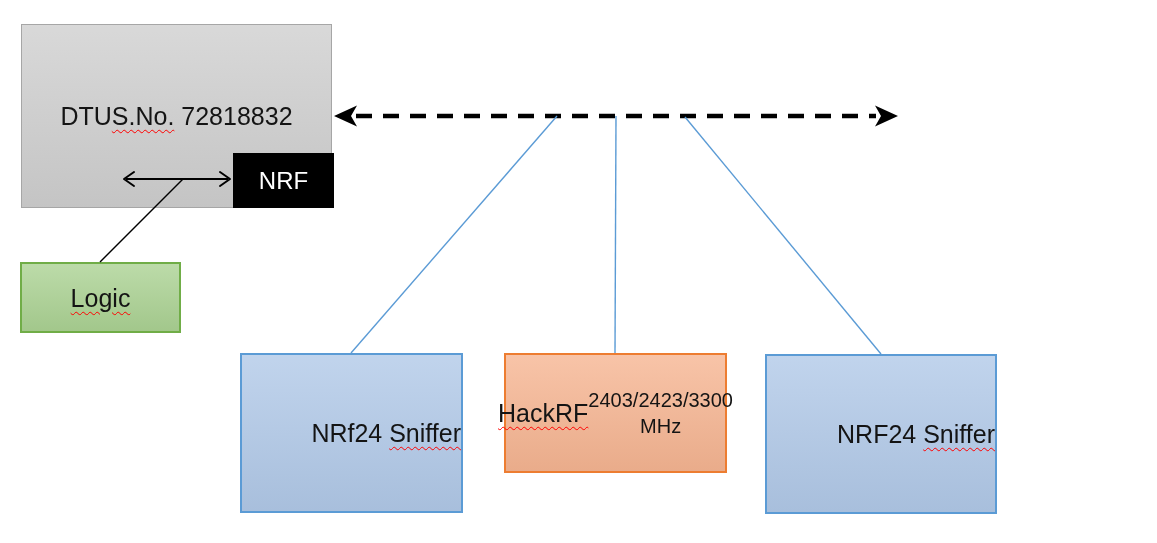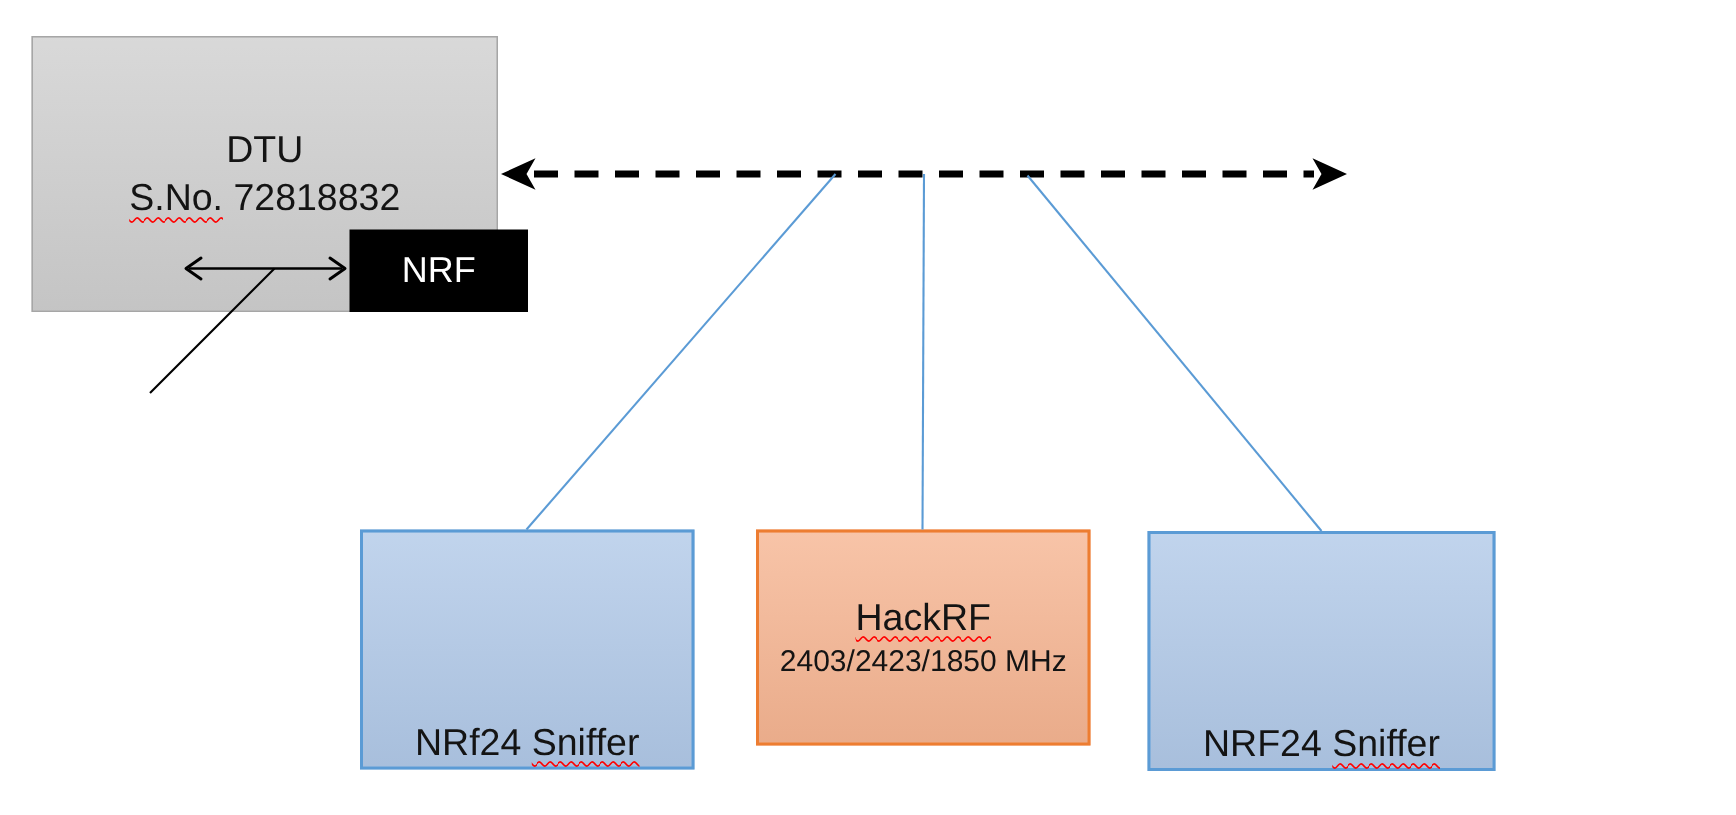--- a/index.html
+++ b/index.html
@@ -1,37 +1,37 @@
 <!DOCTYPE html>
 <html style="--gray-fill: #cfcfcf; --gray-border: #a6a6a6; --black-fill: #000000; --black-text: #ffffff; --green-fill: #abd293; --green-border: #70ad47; --blue-fill: #b1c9e8; --blue-border: #5b9bd5; --orange-fill: #f6b592; --orange-border: #ed7d31; --connector-blue: #5b9bd5; --arrow-black: #000000; --squiggle-red: #ff0000;"><head>
 <meta charset="utf-8">
 <style>
   html,body { margin:0; padding:0; background:#ffffff; }
   .canvas {
     position:relative; width:1157px; height:543px; background:#ffffff;
     font-family:"Liberation Sans", sans-serif; color:#141414; overflow:hidden;
   }
   .overlay { position:absolute; left:0; top:0; width:1157px; height:543px; z-index:5; pointer-events:none; }
-  .box { position:absolute; box-sizing:border-box; display:flex; flex-direction:column;
+  .box { position:absolute; box-sizing:border-box; display:flex; flex-direction:row;
          align-items:center; justify-content:center; text-align:center; z-index:1;
          background-image:linear-gradient(rgba(255,255,255,.20), rgba(0,0,0,.05)); }
   .gray   { background-color:var(--gray-fill,#cfcfcf);   border:1.5px solid var(--gray-border,#a6a6a6); }
   .blue   { background-color:var(--blue-fill,#b1c9e8);   border:2px solid var(--blue-border,#5b9bd5);justify-content:flex-end; }
   .orange { background-color:var(--orange-fill,#f6b592); border:2px solid var(--orange-border,#ed7d31); }
   .green  { background-color:var(--green-fill,#abd293);  border:2px solid var(--green-border,#70ad47); }
   .black  { background-color:var(--black-fill,#000000);  color:var(--black-text,#ffffff);
             background-image:none; z-index:2; }
 
   .dtu      { left:21px;  top:24px;  width:311px; height:184px; }
   .gd32     { left:18px;  top:153px; width:104px; height:55px; }
-  .nrfchip  { left:233px; top:153px; width:119px; height:55px; }
+  .nrfchip  { left:233px; top:153px; width:101px; height:55px; }
   .logic    { left:20px;  top:262px; width:161px; height:71px; }
   .inverter { left:897px; top:35px;  width:221px; height:162px; }
   .sniffer1 { left:240px; top:353px; width:223px; height:160px; }
-  .hackrf   { left:504px; top:353px; width:223px; height:144px; }
+  .hackrf   { left:504px; top:353px; width:223px; height:120px; }
   .sniffer2 { left:765px; top:354px; width:232px; height:160px; }
 
   .t-lg  { font-size:25px; line-height:32px; }
   .t-chip{ font-size:24px; line-height:28px; }
   .t-md  { font-size:18px; line-height:26px; }
   .t-num { font-size:20px; line-height:26px; }
   .hackrf .t-lg { line-height:31px; }
 
   .sq { text-decoration-line:underline; text-decoration-style:wavy;
         text-decoration-color:var(--squiggle-red,#ff0000); text-decoration-thickness:1px;
@@ -75,28 +75,31 @@
   <div class="box gray dtu">
     <div class="t-lg">DTU</div>
     <div class="t-lg"><span class="sq">S.No.</span><span> 72818832</span></div>
   </div>
 
 
   <div class="box black nrfchip">
     <div class="t-chip">NRF</div>
   </div>
 
+  <div class="box green logic">
+    <div class="t-lg sq">Logic</div>
+  </div>
 
 
   <div class="box blue sniffer1">
     <div class="t-lg"><span>NRf24 </span><span class="sq">Sniffer</span></div>
   </div>
 
   <div class="box orange hackrf">
     <div class="t-lg sq">HackRF</div>
-    <div class="t-num">2403/2423/1850 MHz</div>
+    <div class="t-num">2403/2423/3300 MHz</div>
   </div>
 
   <div class="box blue sniffer2">
     <div class="t-lg"><span>NRF24 </span><span class="sq">Sniffer</span></div>
   </div>
 
 </div>
 
 </body></html>

